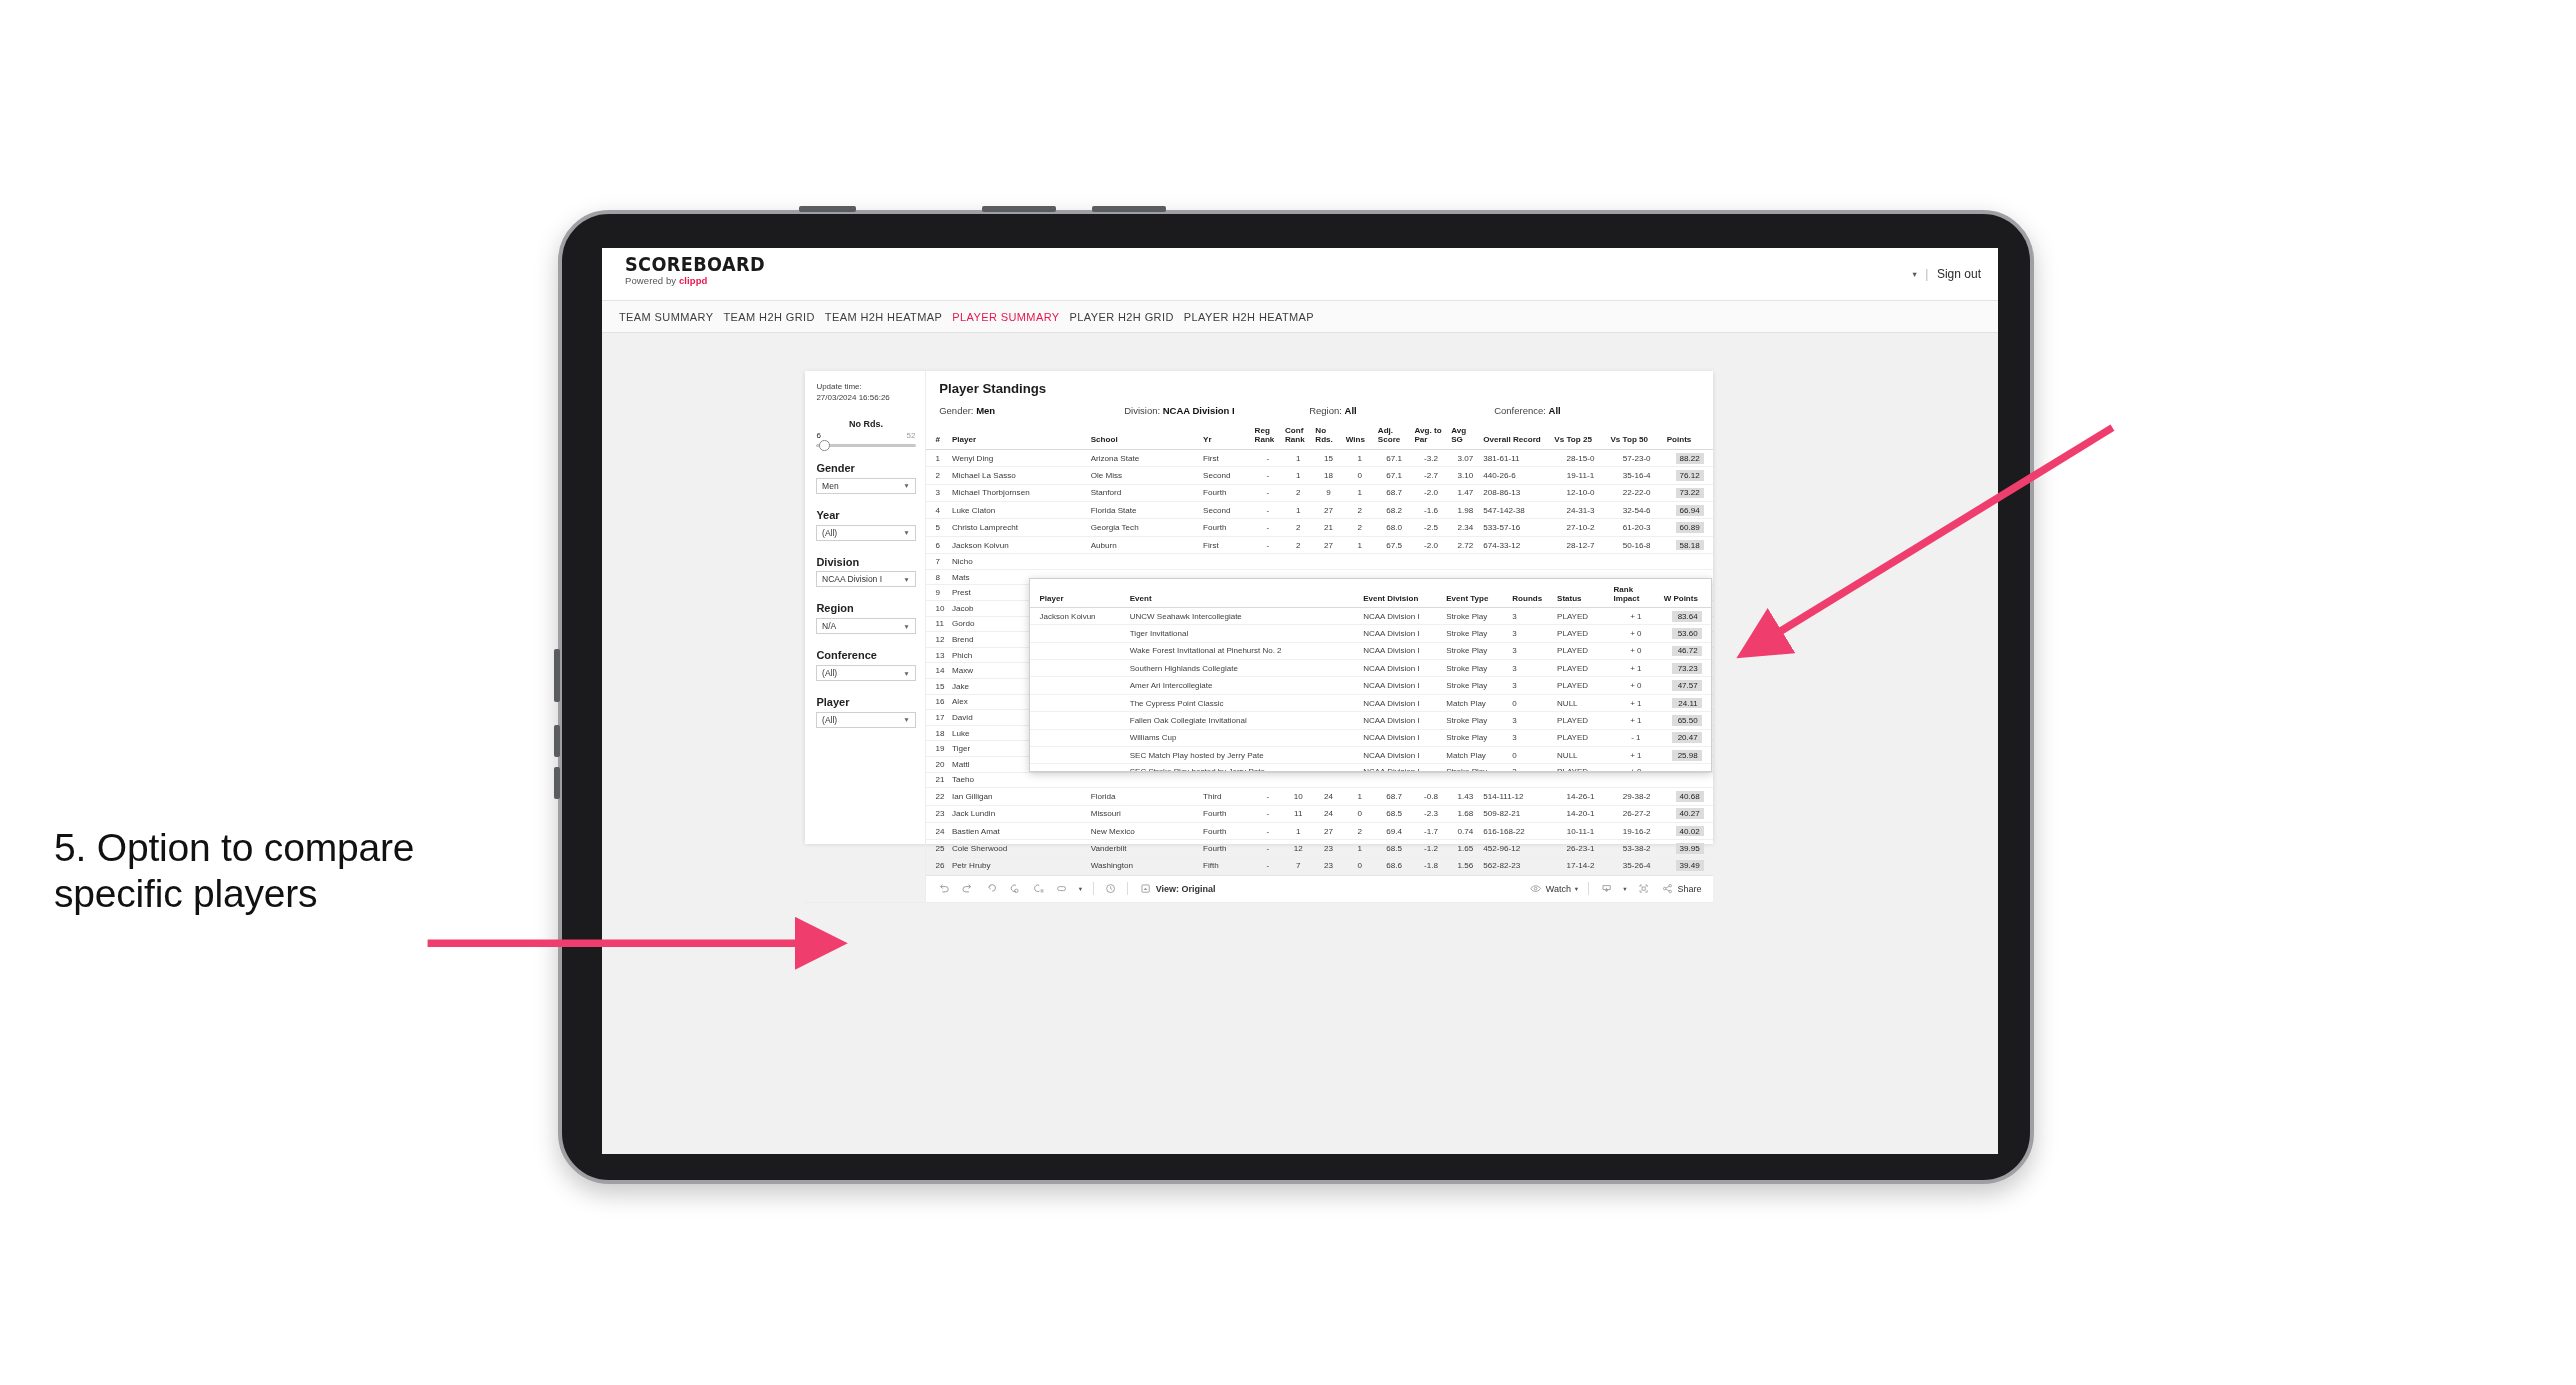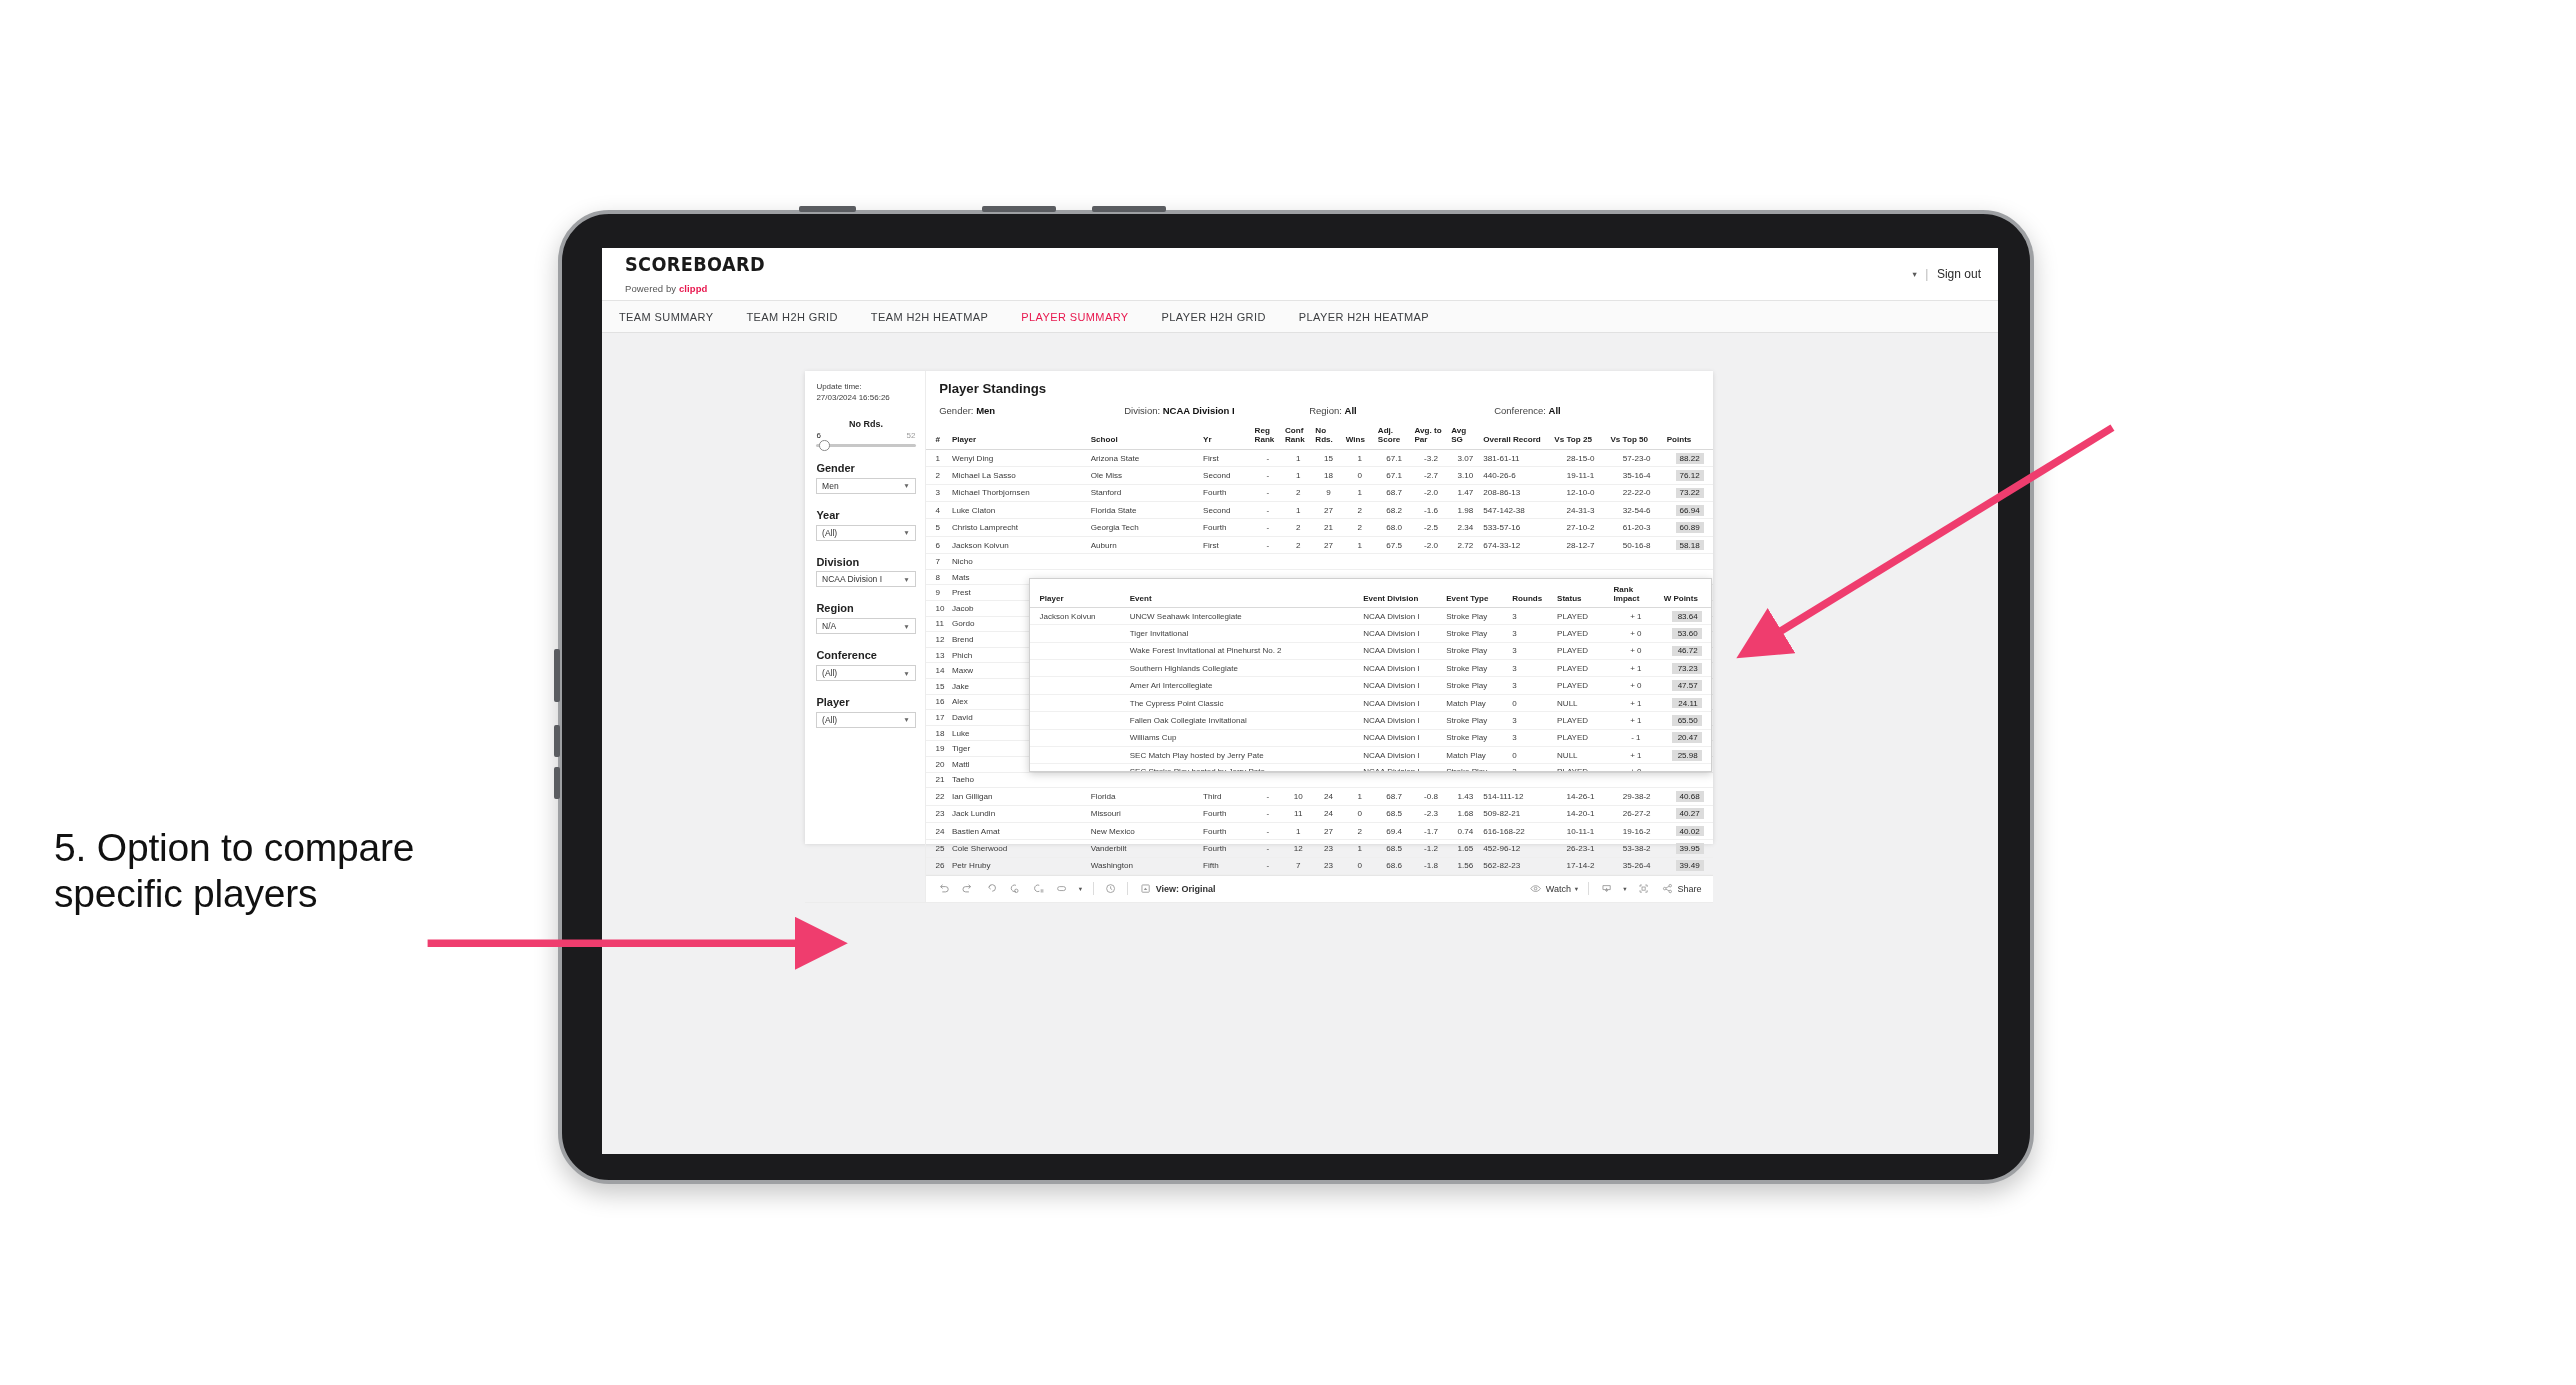--- a/index.html
+++ b/index.html
@@ -42,41 +42,41 @@
     height: 53px; background:#fff; display:flex; align-items:stretch;
     border-bottom: 0.9px solid #e3e3e3; position: relative;
   }
   .brand { padding: 6.6px 0 0 23px; width: 168px; }
   .brand-title {
     font-family: "DejaVu Sans", sans-serif;
     font-weight: 700; font-size: 19px; letter-spacing: 0.4px;
     color:#1a1a1a; line-height: 1.05;
     transform: scaleX(.93); transform-origin: left center;
   }
-  .brand-sub { font-size: 9.5px; color:#555; margin-top: 8px; letter-spacing:0.1px;}
+  .brand-sub { font-size: 9.5px; color:#555; margin-top: 0; letter-spacing:0.1px;}
   .brand-sub b { color:#e8174e; font-weight:700; }
   .nav-tabs { display:flex; align-items:stretch; }
   .nav-tab {
     display:flex; align-items:center; padding: 0 21px;
     font-size: 12.8px; color:#26282b; letter-spacing:0.5px;
     border-bottom: 2.8px solid transparent;
     cursor: pointer;
   }
   .nav-tab.active { border-bottom-color:#e8174e; }
   .header-right {
     margin-left:auto; display:flex; align-items:center; gap:8.5px;
     padding-right: 17px; font-size: 12px; color:#2b2b2b;
   }
   .header-right .sep { color:#b9b9b9; }
   .chev { font-size: 8.5px; color:#5a5a5a; }
 
   
   .subnav {
     height: 32px; background:#fafafa; border-bottom:0.9px solid #e1e1e1;
-    display:flex; align-items:center; padding-left: 17px; gap: 33px;
+    display:flex; align-items:center; padding-left: 17px; gap: 10px;
   }
   .subnav-item {
     font-size: 11px; color:#3b3d40; letter-spacing:0.4px; cursor:pointer;
   }
   .subnav-item.active { color:#e8174e; }
 
   
   .viz-wrap {
     position:absolute; left: 203px; top: 123px;
     width: 908px; height: 473px;

